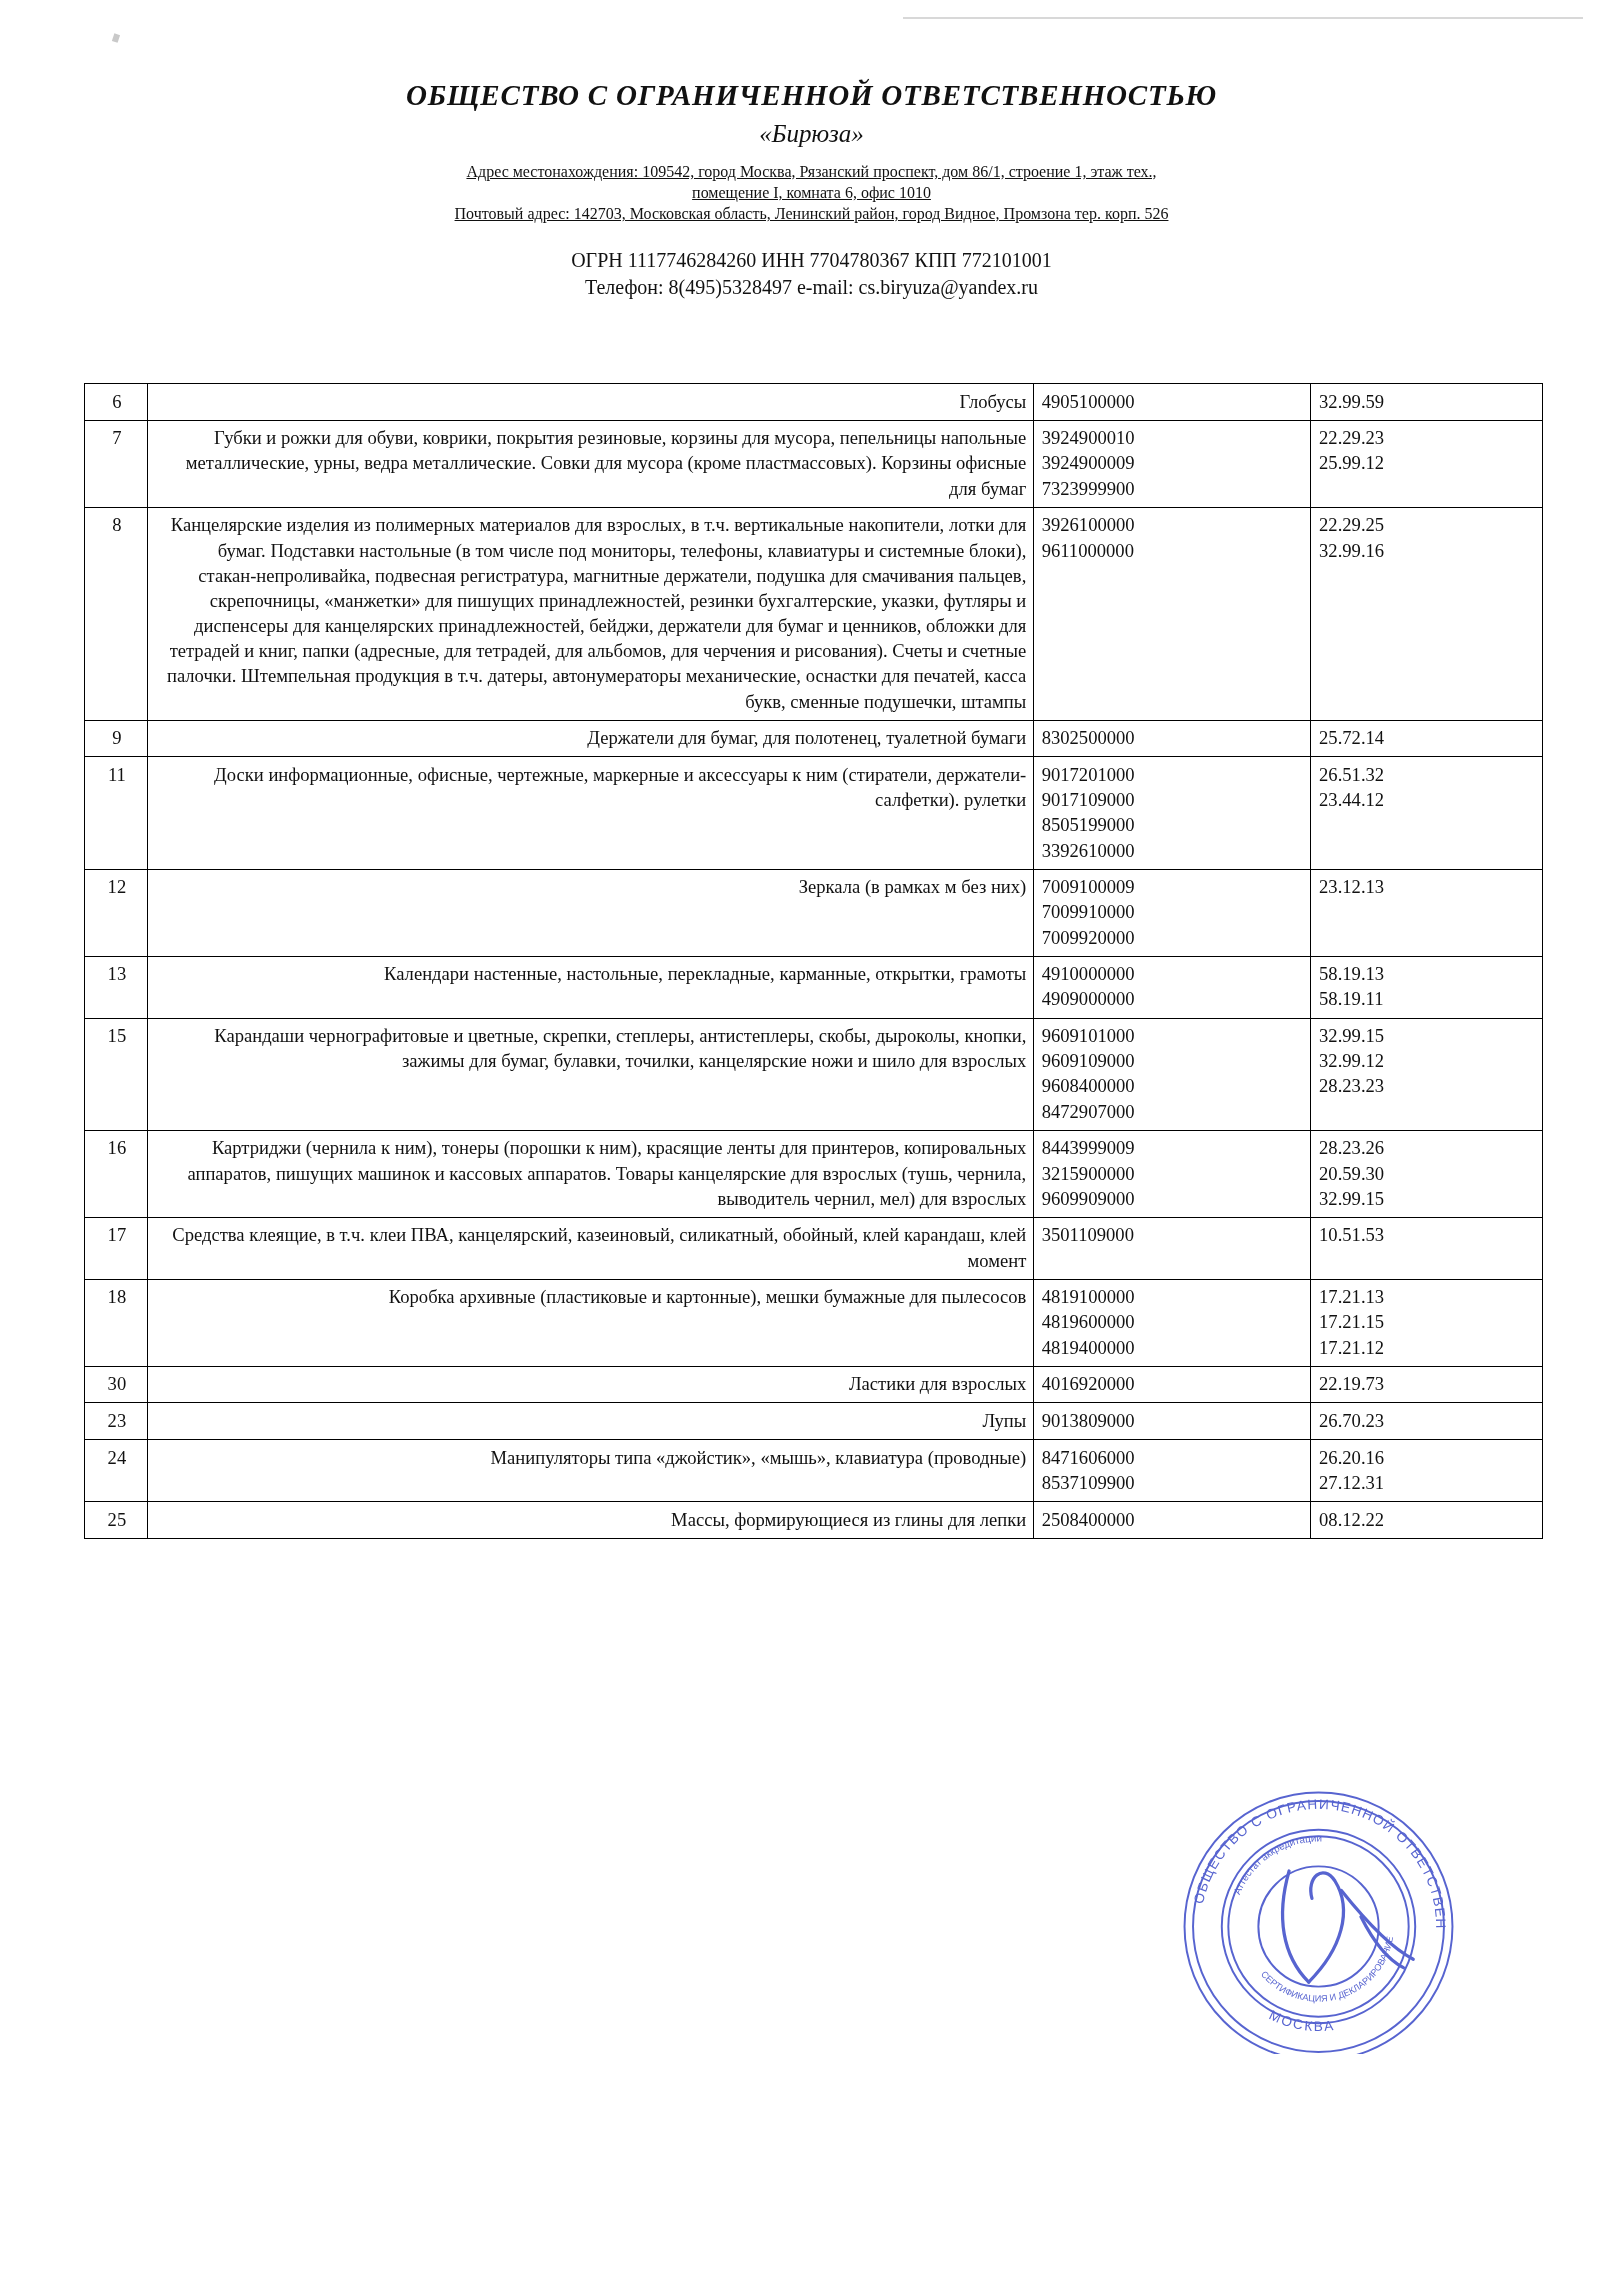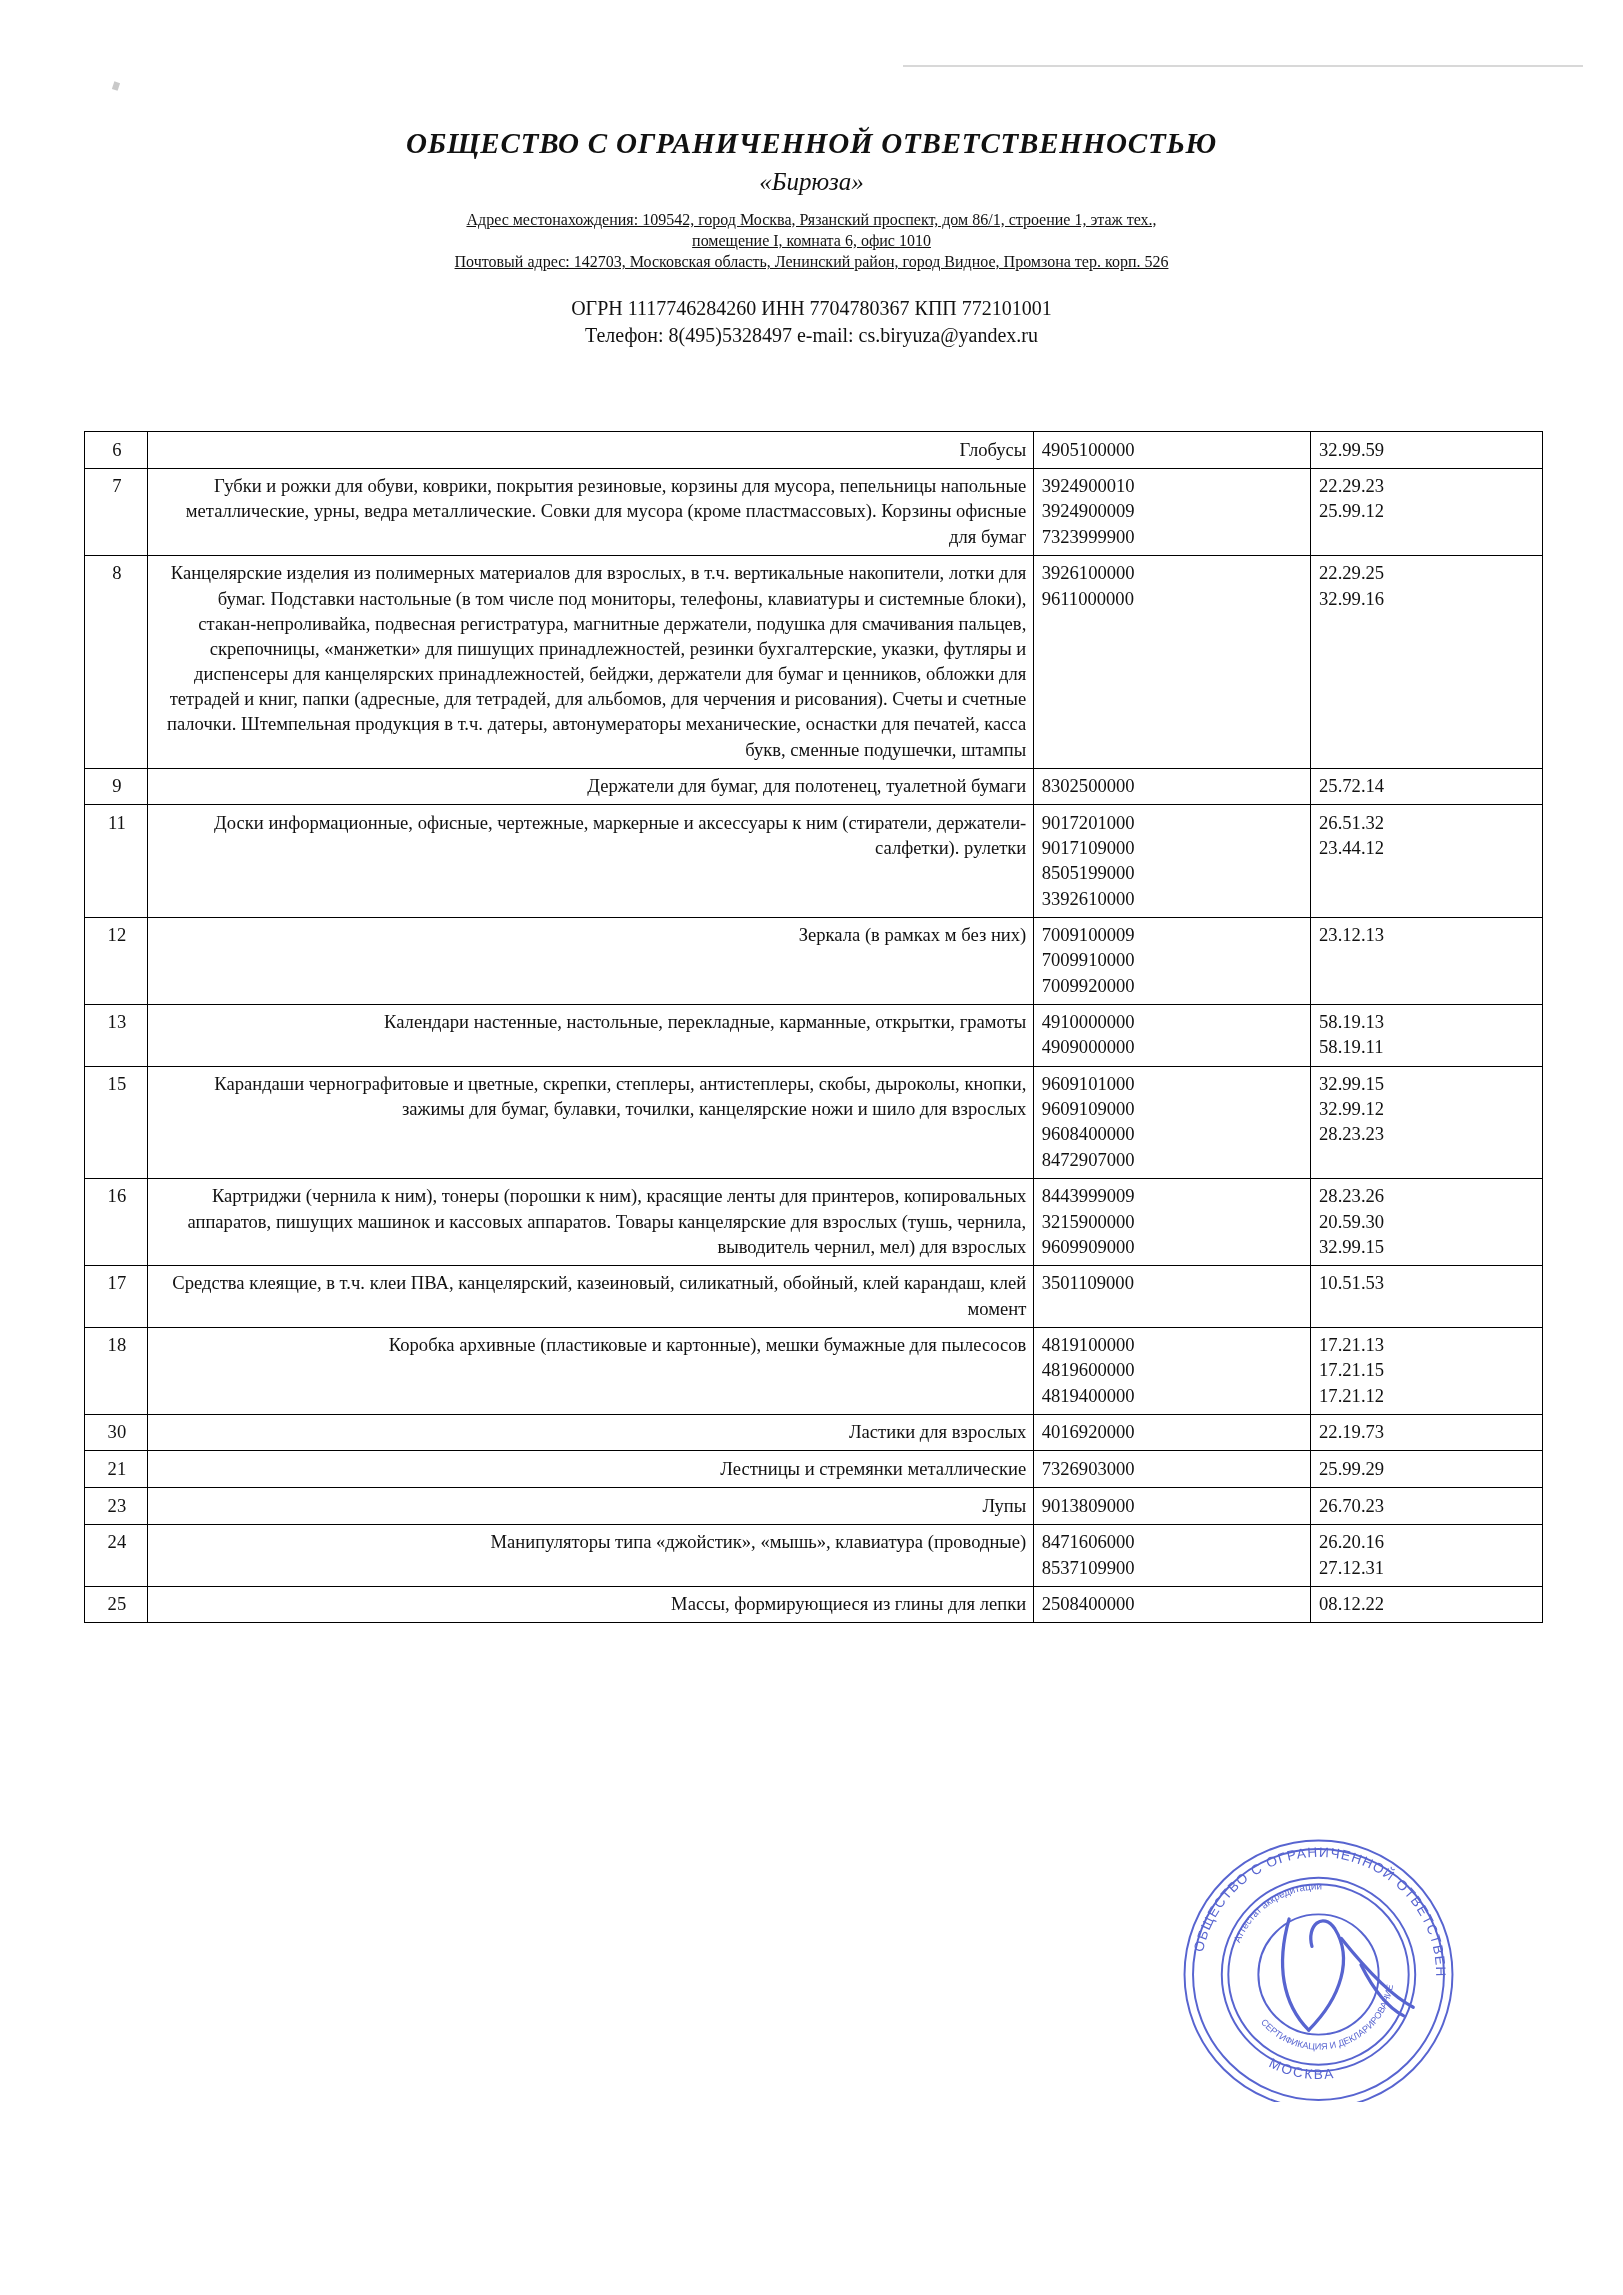--- a/index.html
+++ b/index.html
@@ -10,21 +10,20 @@
   body {
     font-family: "Liberation Serif", serif;
     color: #111111;
   }
   .page {
     position: relative;
     width: 1623px;
     height: 2054px;
     background: #ffffff;
     overflow: hidden;
-    margin-top: 48px;
   }
   
   .scan-edge-top {
     position: absolute;
     top: 17px;
     left: 903px;
     width: 680px;
     height: 2px;
     background: #d8d8d8;
   }
@@ -282,30 +281,20 @@
           </td>
         </tr>
         <tr>
           <td class="c-num">30</td>
           <td class="c-name">Ластики для взрослых</td>
           <td class="c-code multi">
             <span>4016920000</span>
           </td>
           <td class="c-okpd multi">
             <span>22.19.73</span>
-          </td>
-        </tr>
-        <tr>
-          <td class="c-num">21</td>
-          <td class="c-name">Лестницы и стремянки металлические</td>
-          <td class="c-code multi">
-            <span>7326903000</span>
-          </td>
-          <td class="c-okpd multi">
-            <span>25.99.29</span>
           </td>
         </tr>
         <tr>
           <td class="c-num">23</td>
           <td class="c-name">Лупы</td>
           <td class="c-code multi">
             <span>9013809000</span>
           </td>
           <td class="c-okpd multi">
             <span>26.70.23</span>

